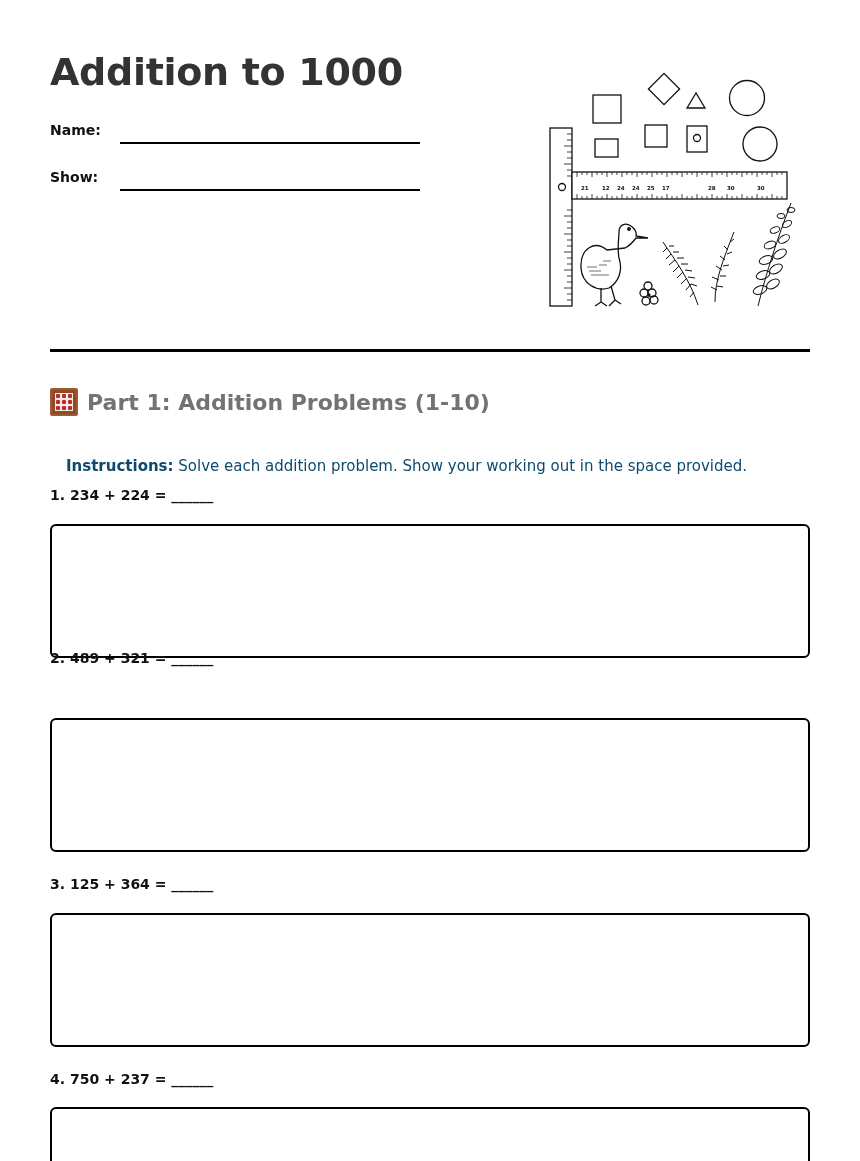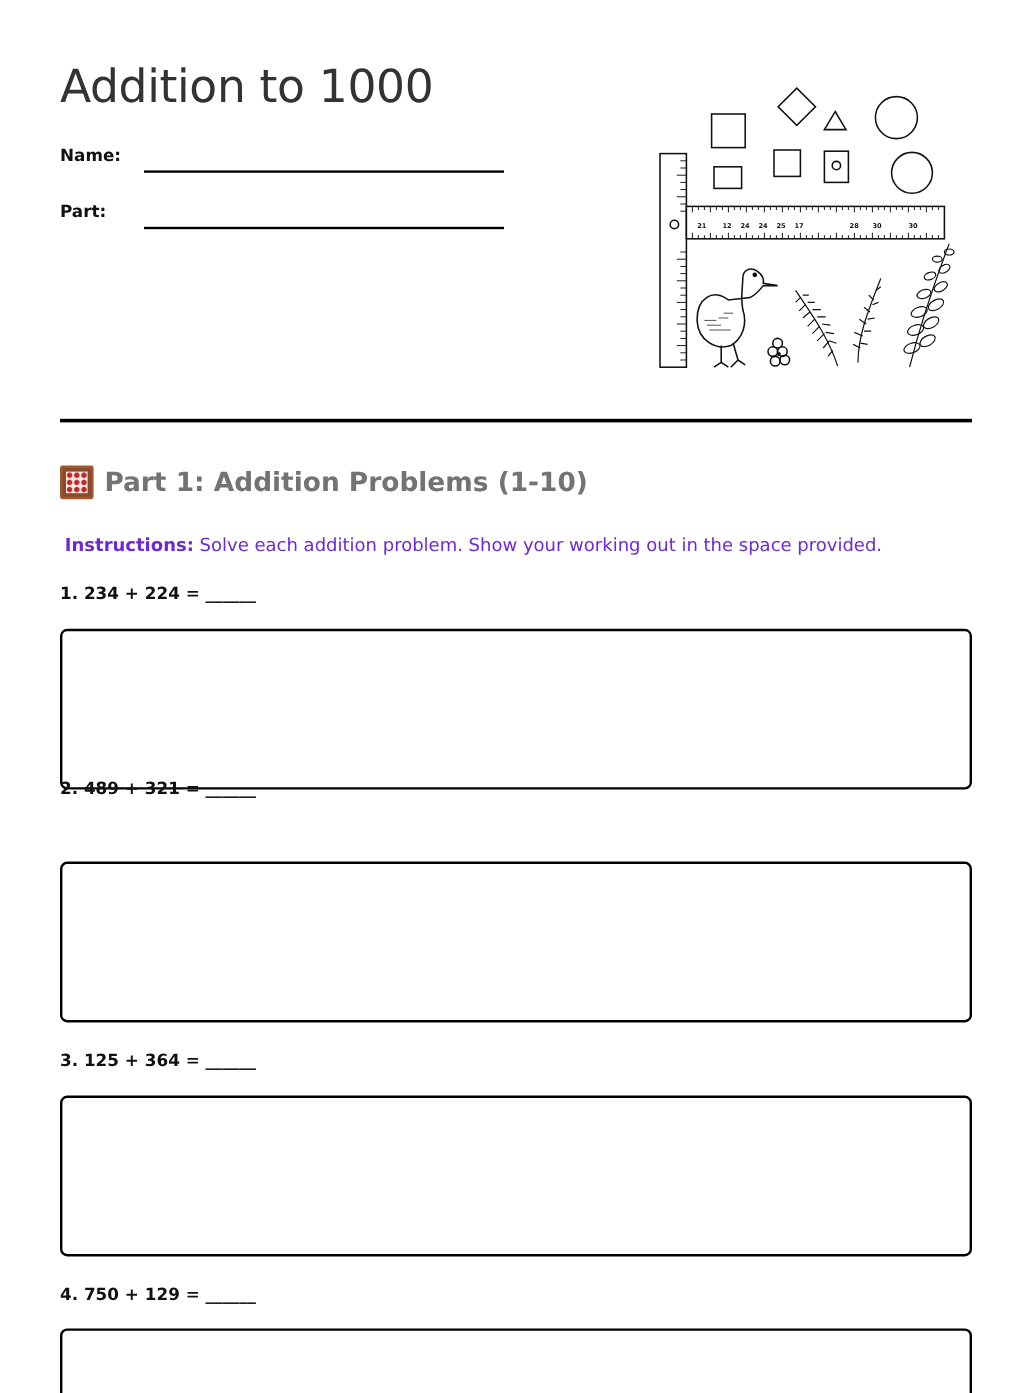--- a/index.html
+++ b/index.html
@@ -3,21 +3,21 @@
 <meta charset="utf-8">
 <style>
   html, body { margin: 0; padding: 0; background: #ffffff; }
   body {
     width: 860px; height: 1161px; overflow: hidden; position: relative;
     font-family: "DejaVu Sans", "Liberation Sans", sans-serif;
     color: #222;
   }
   .title {
     position: absolute; left: 50px; top: 50px; margin: 0;
-    font-size: 38px; font-weight: normal; color: #333; letter-spacing: -0.3px;
+    font-size: 38px; font-weight: bold; color: #333; letter-spacing: -0.3px;
     white-space: nowrap;
   }
   .field-row { position: absolute; left: 50px; width: 370px; height: 30px; }
   .field-label {
     position: absolute; left: 0; top: 0; font-size: 14px; font-weight: bold; color: #111;
   }
   .field-line {
     position: absolute; left: 70px; width: 300px; top: 20px; height: 0;
     border-bottom: 2px solid #000;
   }
@@ -36,21 +36,21 @@
     background: #8b4a2b; border-radius: 2px; position: relative; box-sizing: border-box;
     border: 2px solid #a0582f;
   }
   .section-heading .emoji::before {
     content: ""; position: absolute; left: 3px; top: 3px; right: 3px; bottom: 3px;
     background:
       radial-gradient(circle, #c0282d 2px, transparent 2.5px) 0 0 / 6px 6px,
       linear-gradient(#f2ece3, #f2ece3);
   }
   .instructions {
-    position: absolute; left: 50px; top: 441px; margin: 4px; font-size: 15px; color: #6d28d9;
+    position: absolute; left: 50px; top: 441px; margin: 16px; font-size: 15px; color: #0c4a6e;
     white-space: nowrap;
   }
   .instructions b { font-weight: bold; }
   .problem-label {
     position: absolute; left: 50px; font-size: 14px; font-weight: bold; color: #111;
     white-space: nowrap;
   }
   .work-box {
     position: absolute; left: 50px; width: 760px; height: 134px; box-sizing: border-box;
     border: 2px solid #000; border-radius: 6px; background: #fff;
@@ -59,21 +59,21 @@
 </head>
 <body>
 
 <h1 class="title">Addition to 1000</h1>
 
 <div class="field-row" style="top:122px;">
   <span class="field-label">Name:</span>
   <span class="field-line"></span>
 </div>
 <div class="field-row" style="top:169px;">
-  <span class="field-label">Part:</span>
+  <span class="field-label">Show:</span>
   <span class="field-line"></span>
 </div>
 
 <div class="illustration">
   <svg width="255" height="240" viewBox="0 0 255 240" fill="none" stroke="#111" stroke-width="1.3">
 
     <rect x="48" y="25" width="28" height="28"></rect>
     <rect x="108" y="8" width="22" height="22" transform="rotate(45 119 19)"></rect>
     <polygon points="151,23 142,38 160,38"></polygon>
     <circle cx="202" cy="28" r="17.5"></circle>
@@ -201,16 +201,16 @@
 
 <div class="problem-label" style="top:876px;">
   <span>3.</span>
   <span>125 + 364 =</span>
   <span>______</span>
 </div>
 <div class="work-box" style="top:913px;"></div>
 
 <div class="problem-label" style="top:1071px;">
   <span>4.</span>
-  <span>750 + 129 =</span>
+  <span>750 + 237 =</span>
   <span>______</span>
 </div>
 <div class="work-box" style="top:1107px;"></div>
 
 </body></html>

